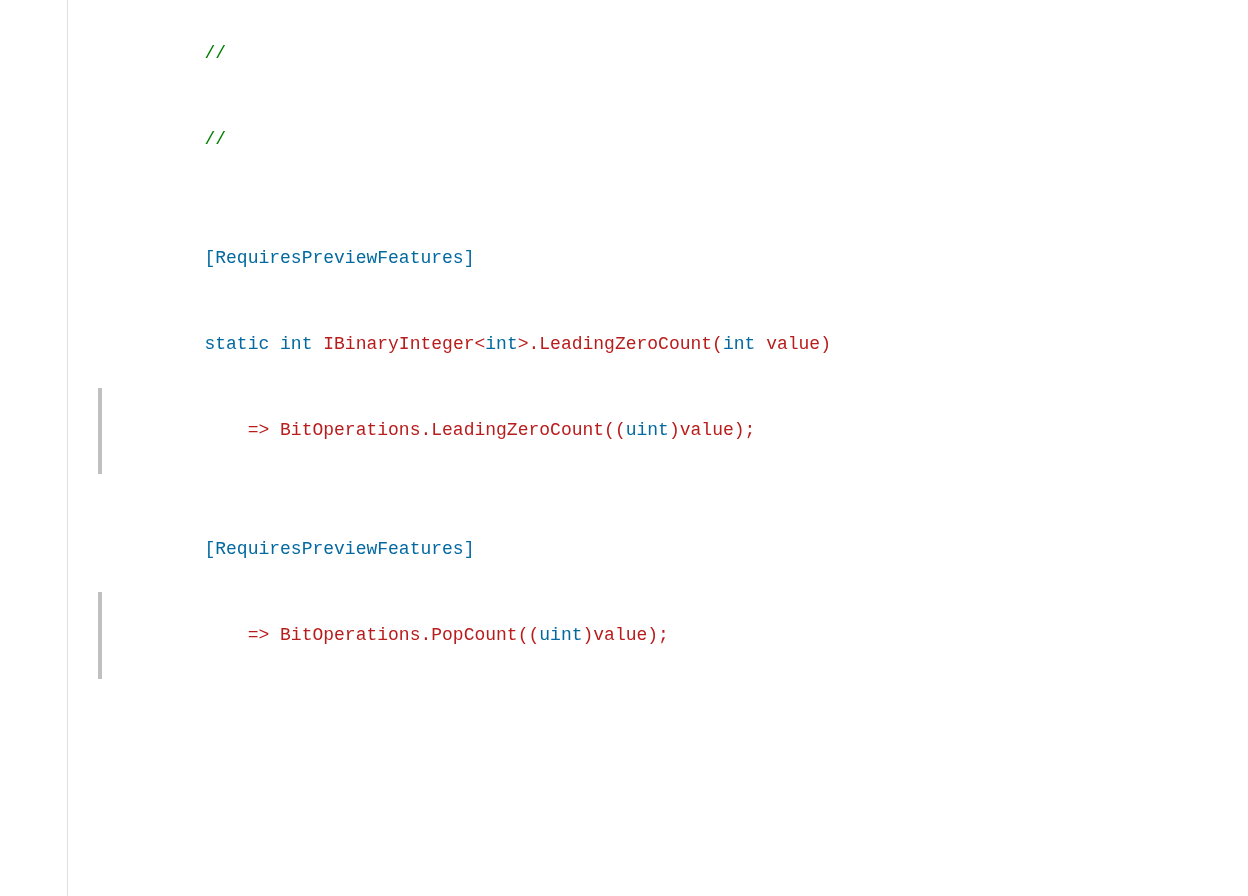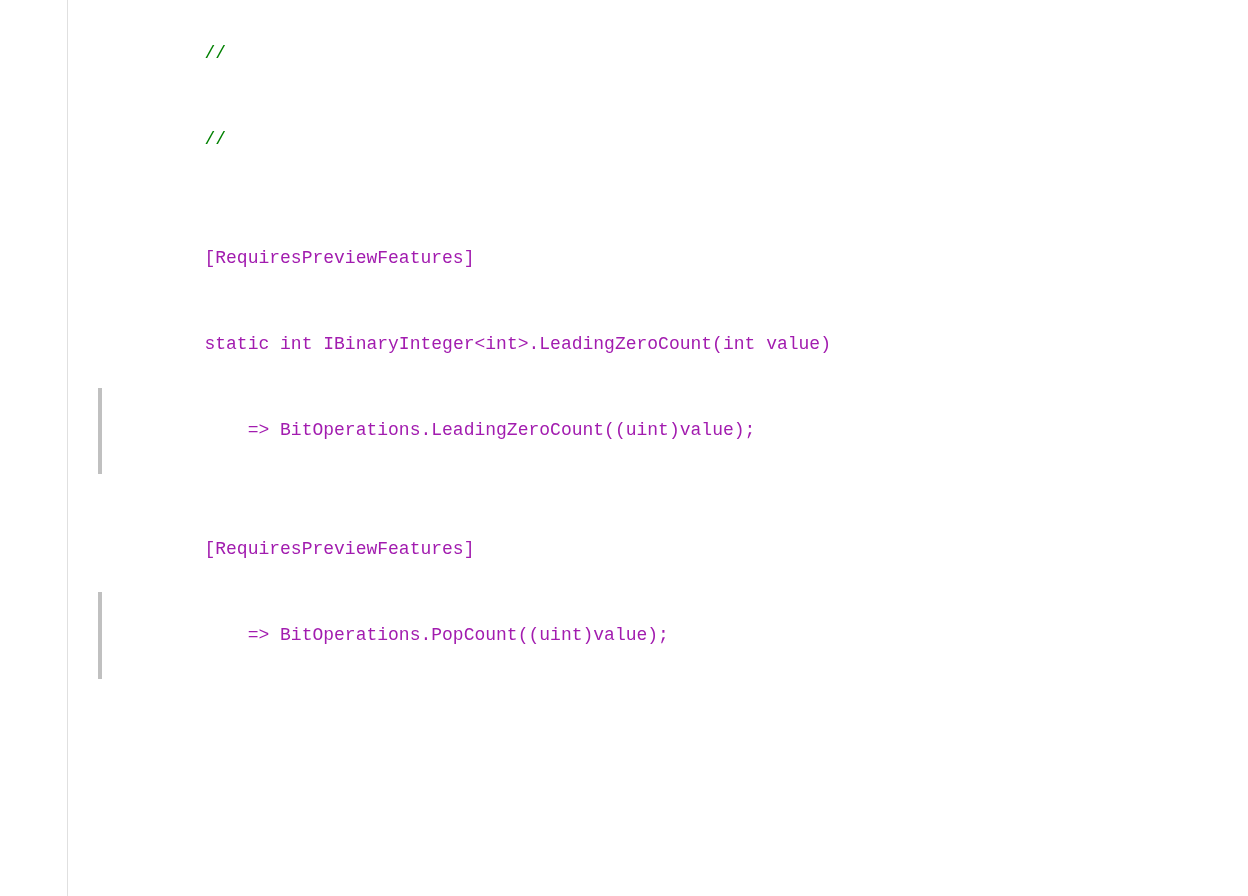--- a/index.html
+++ b/index.html
@@ -55,22 +55,22 @@
 
     .line-bar.invisible {
       background: transparent;
     }
 
     .line-content {
       flex: 1;
     }
 
     .c-green { color: #008000; }
-    .c-blue { color: #a21caf; }
-    .c-black { color: #a21caf; }
+    .c-blue { color: #0369a1; }
+    .c-black { color: #b91c1c; }
 
     .empty-line {
       height: 32px;
     }
   </style>
 </head>
 <body>
 
 <div class="code-container">
   <div class="gutter"></div>

